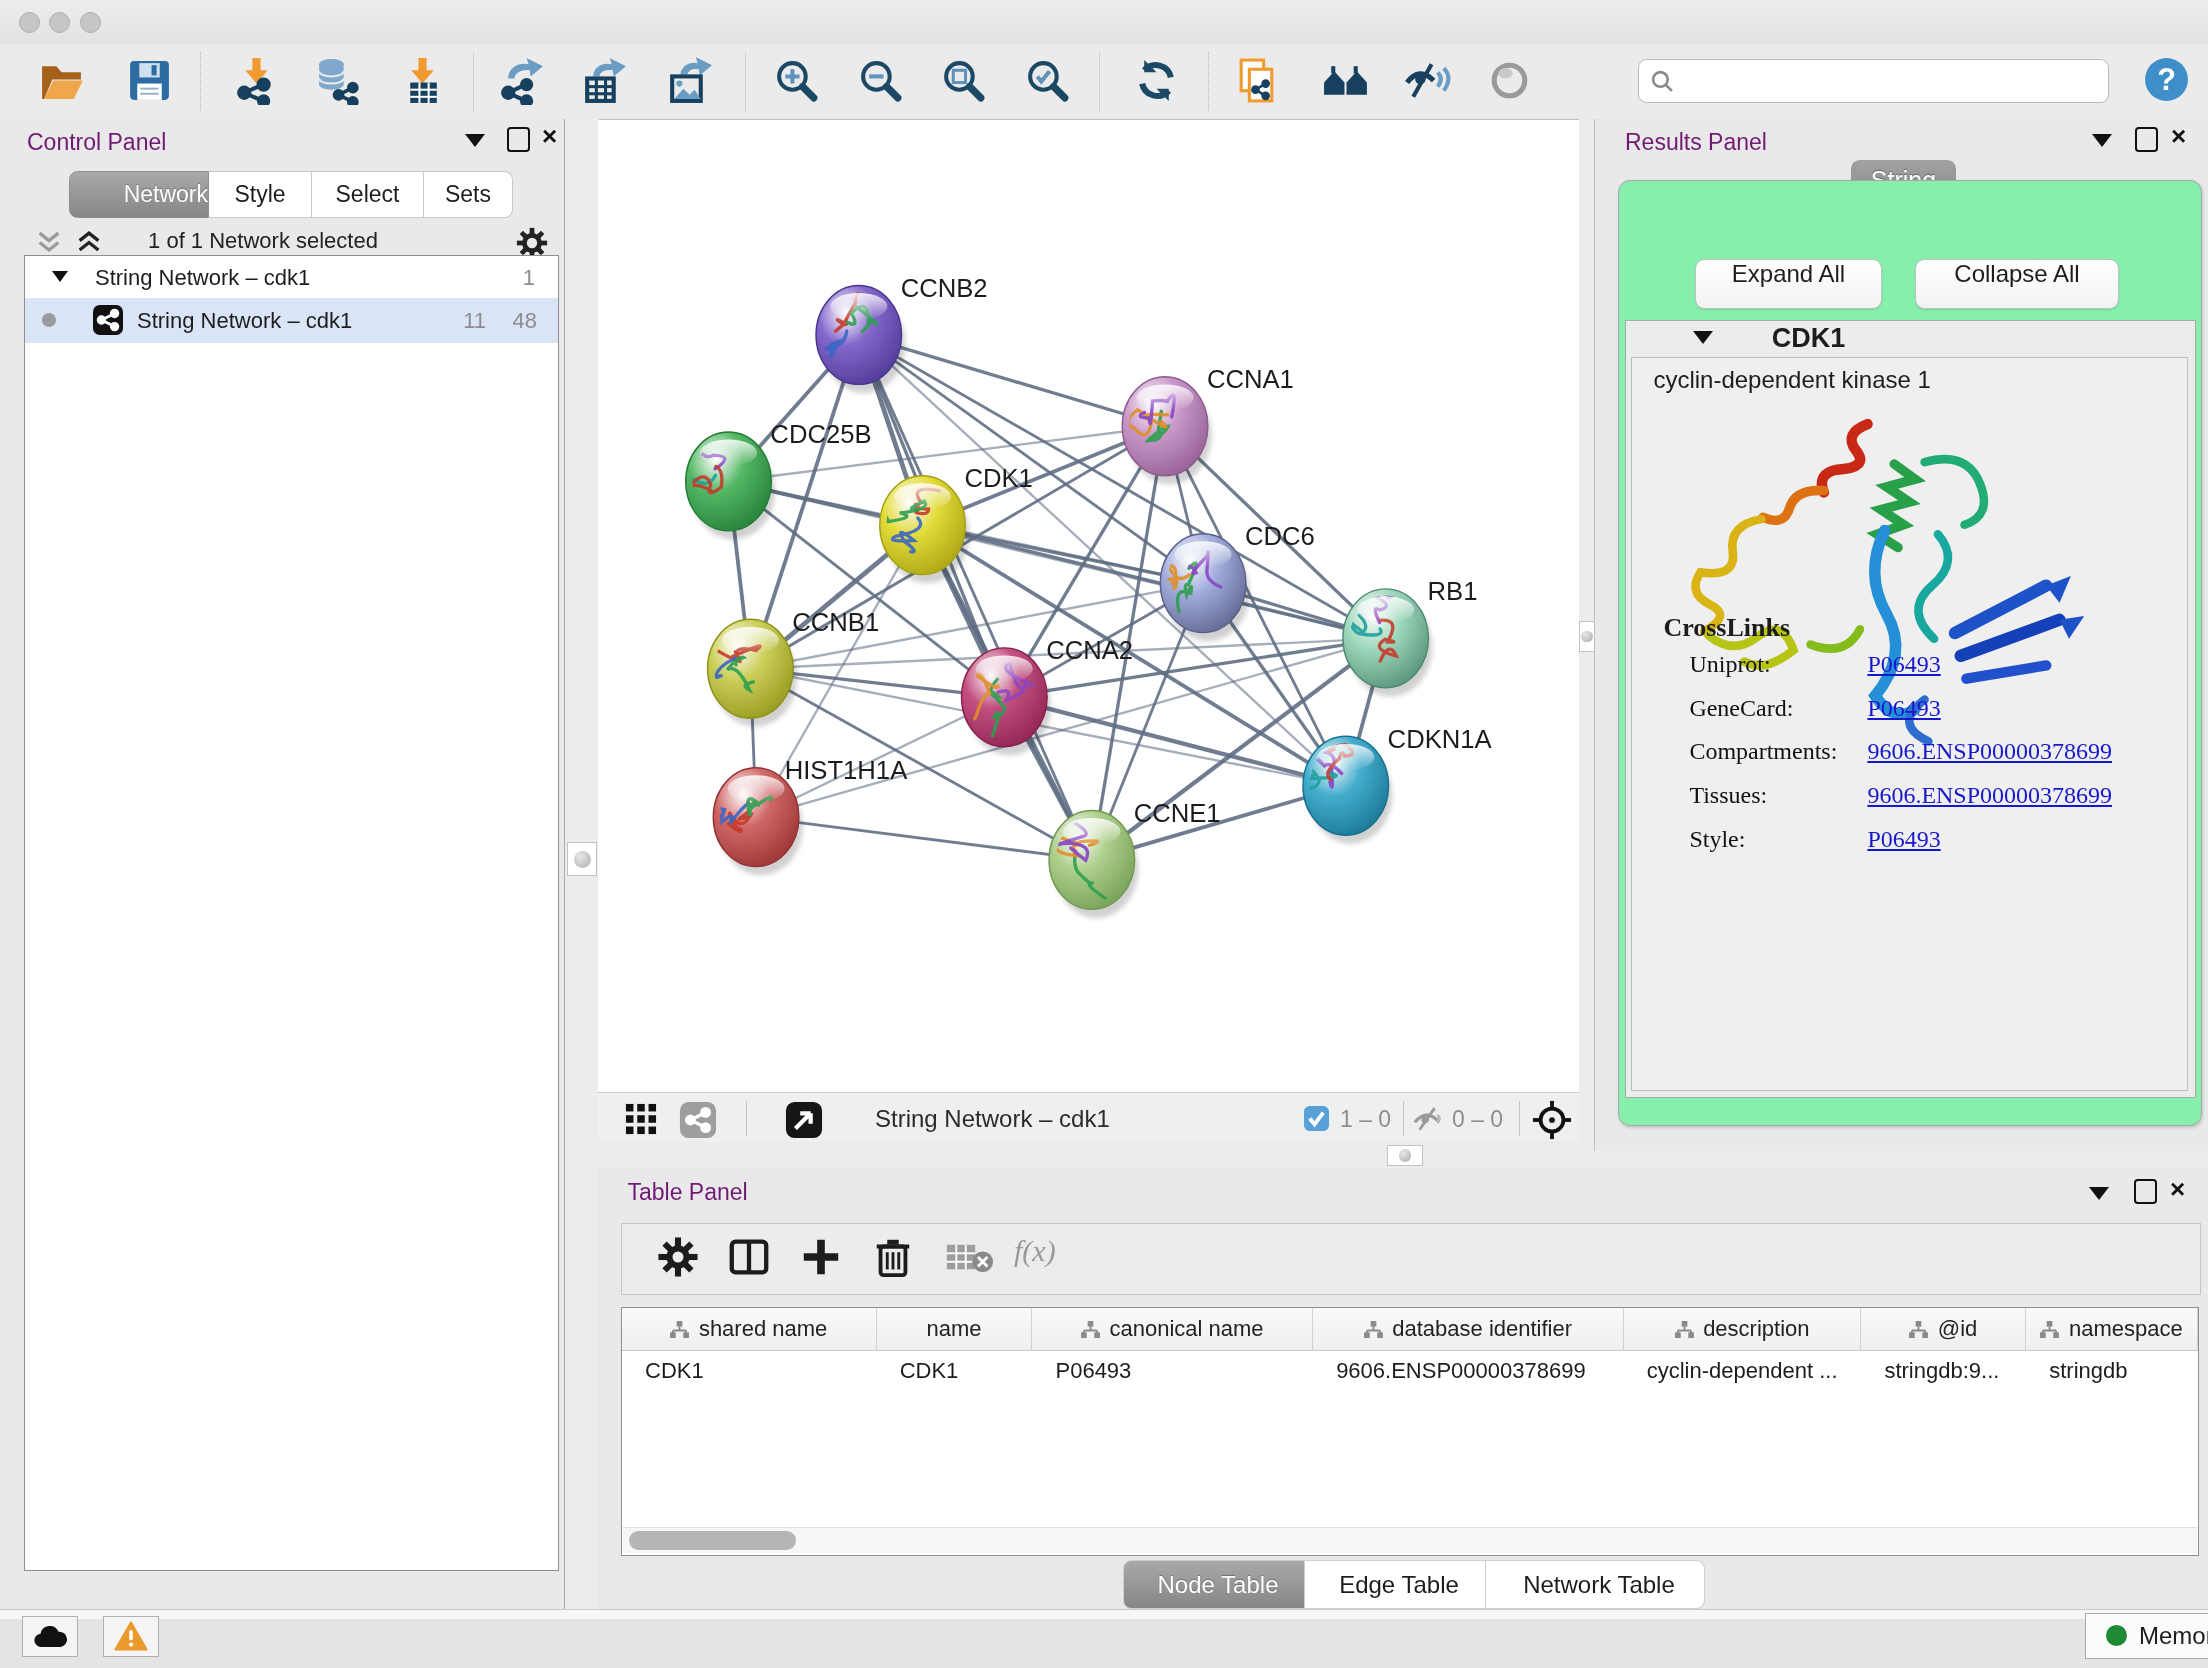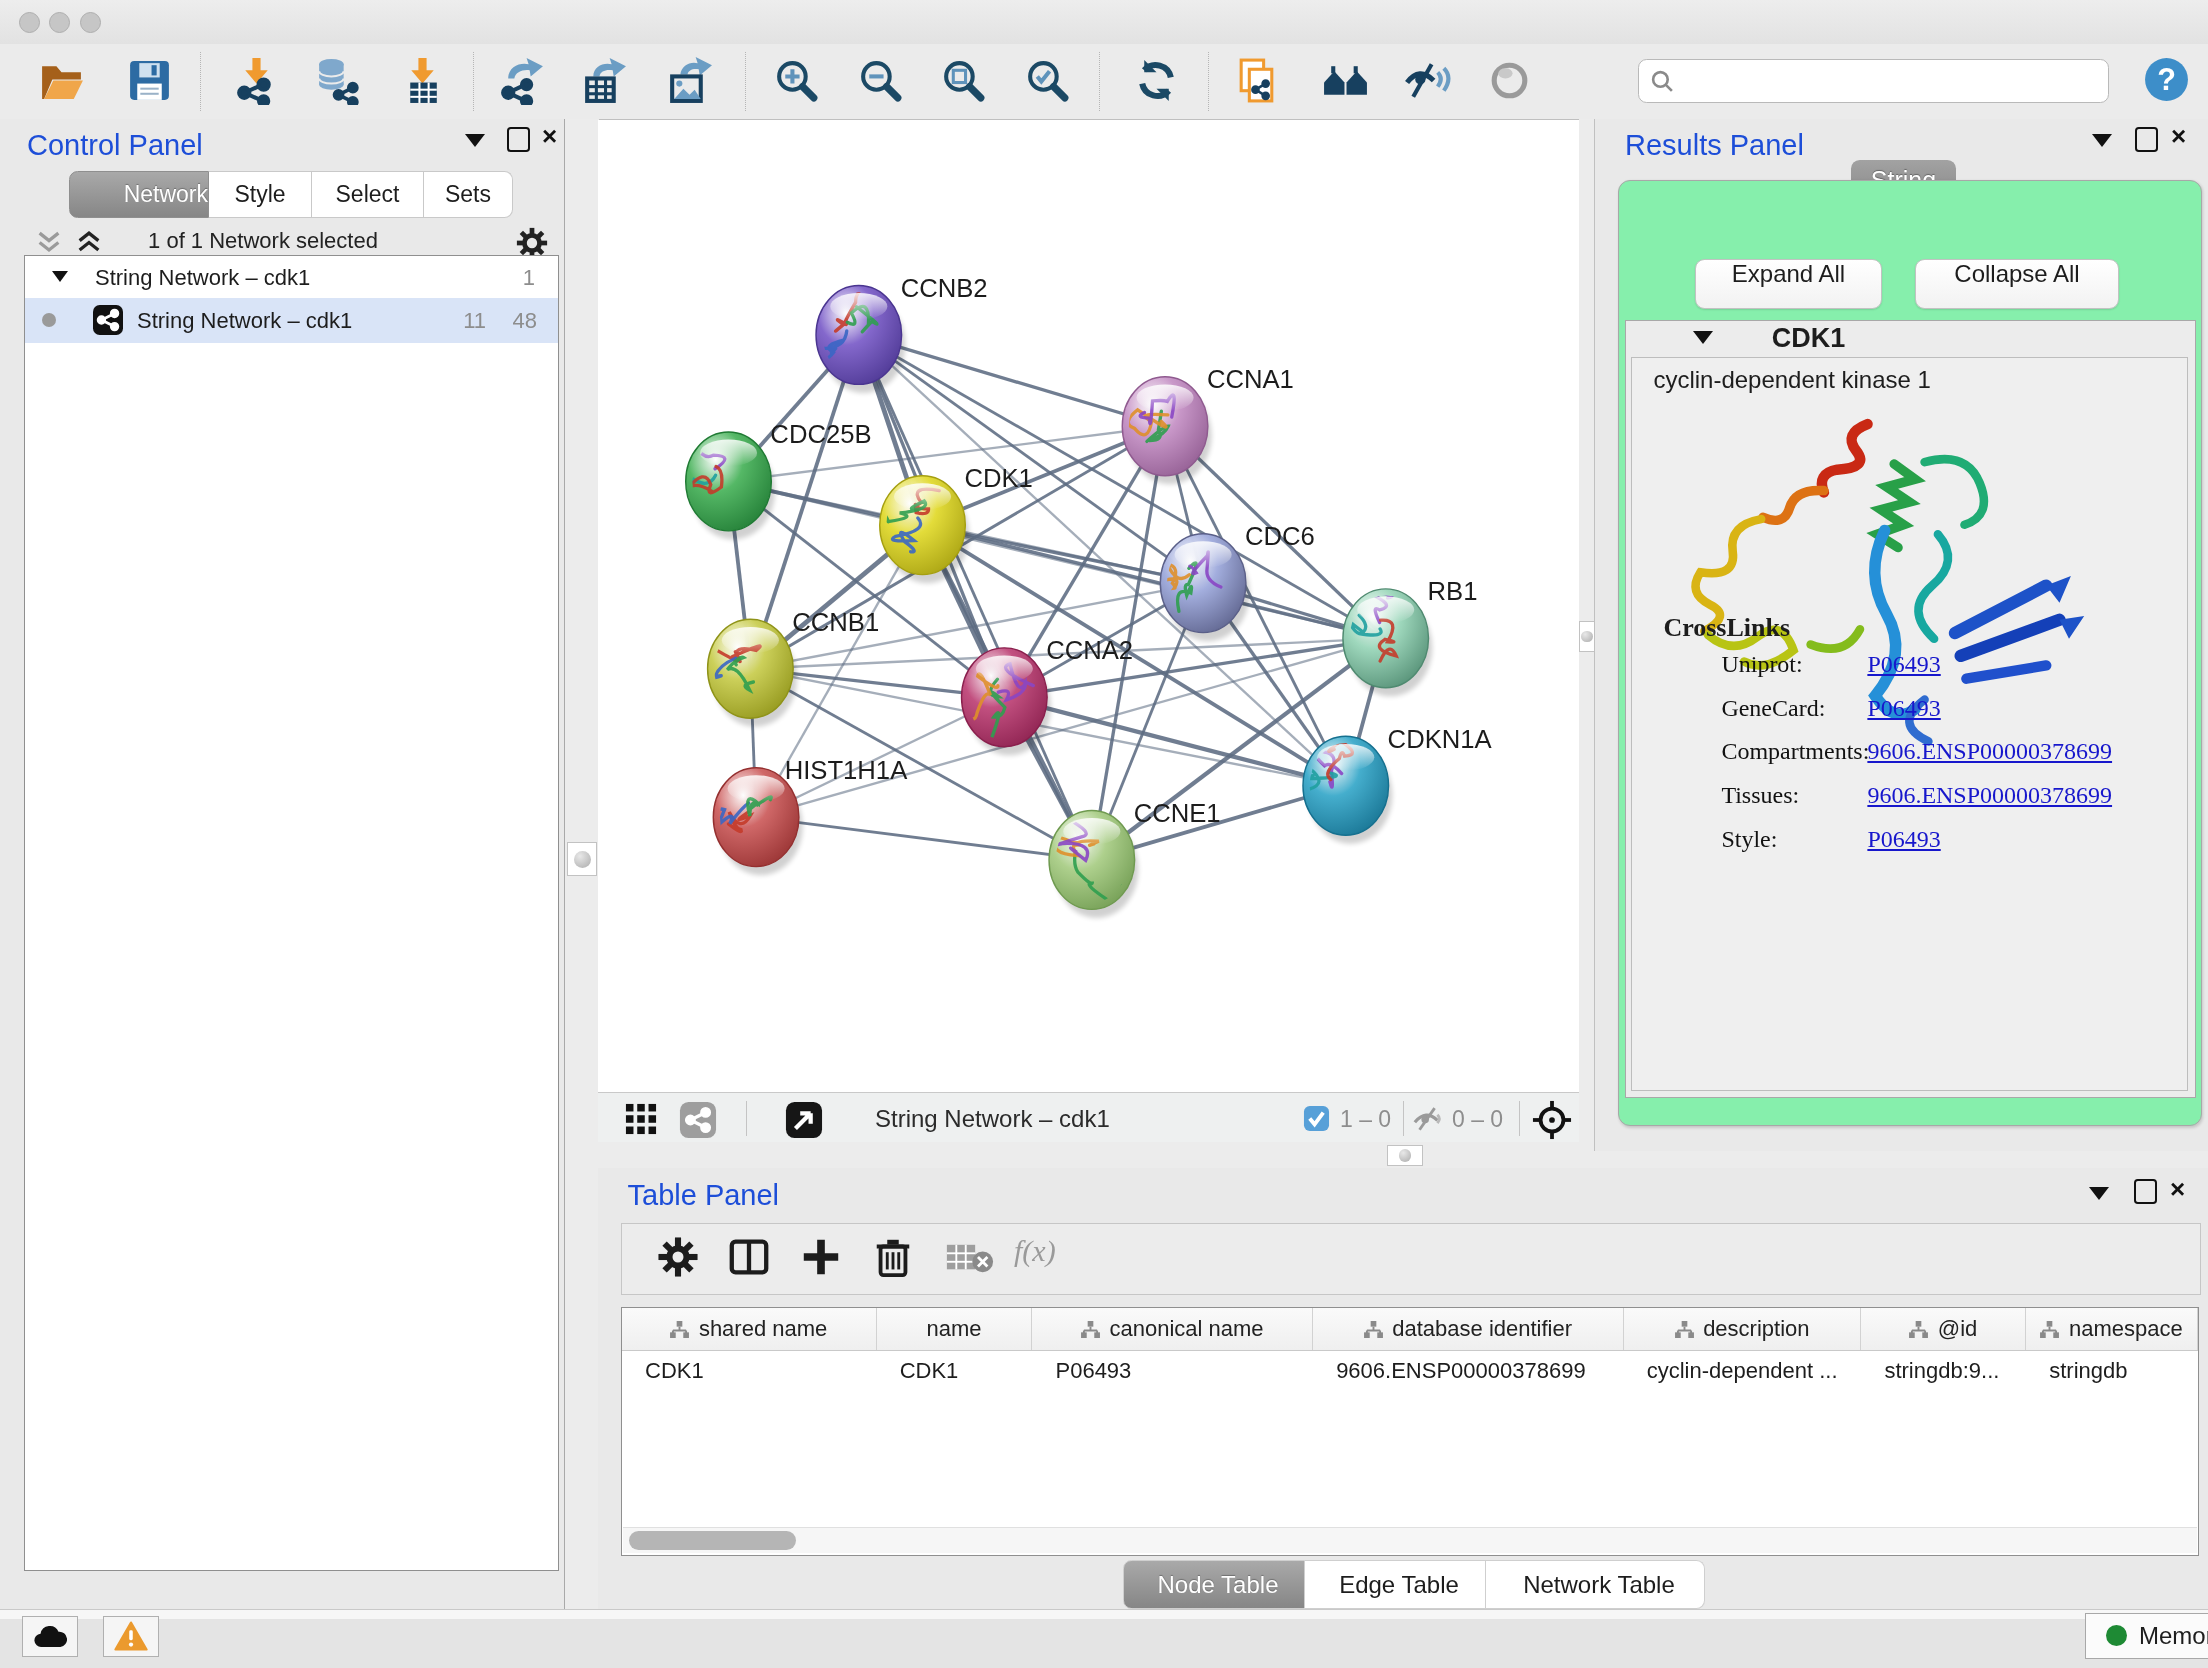--- a/index.html
+++ b/index.html
@@ -15,21 +15,21 @@
   .toolbar{position:absolute;left:0;top:44px;width:2208px;height:75px;background:#ebebeb;
            border-bottom:1px solid #bfbfbf;}
   .tbicon{position:absolute;top:12.4px;width:49px;height:49px;cursor:pointer;}
   .tbsep{position:absolute;top:7.6px;width:0;height:59px;border-left:1.9px dotted #b5b5b5;}
   .searchbox{position:absolute;left:1638px;top:15px;width:469px;height:42px;background:#fff;
              border:1px solid #b9b9b9;border-radius:8.6px;}
   .searchbox svg{position:absolute;left:11.4px;top:8.6px;}
   .searchbox input{position:absolute;left:44px;top:2.9px;width:409px;height:32px;border:none;outline:none;
                    font-size:23px;font-family:"Liberation Sans",sans-serif;background:transparent;}
   
-  .ptitle{position:absolute;font-size:29px;color:#1d4ed8;text-align:center;}
+  .ptitle{position:absolute;font-size:23px;color:#701a75;text-align:center;}
   .pc{position:absolute;cursor:pointer;}
   .pc-tri{width:0;height:0;border-left:10.5px solid transparent;border-right:10.5px solid transparent;
           border-top:13.3px solid #111;}
   .pc-sq{width:19px;height:21px;border:2.9px solid #111;border-radius:3.8px;}
   .pc-x{font-size:26px;font-weight:bold;color:#111;line-height:21px;}
   
   .control-panel{position:absolute;left:0;top:119px;width:564px;height:1490px;background:#e9e9e9;}
   .tabgroup{position:absolute;display:flex;}
   .tab{height:45px;line-height:45px;text-align:center;font-size:23px;background:#fff;
        border:1px solid #c9c9c9;border-left:none;cursor:pointer;}
@@ -69,21 +69,21 @@
   .rbtn{position:absolute;top:78px;height:48px;background:linear-gradient(#ffffff,#f2f2f2);
         border:1px solid #c2c2c2;border-radius:9.5px;font-size:24px;text-align:center;cursor:pointer;
         box-shadow:0 1px 1.9px rgba(0,0,0,.12);}
   .entrybox{position:absolute;left:5.7px;top:139px;width:569px;height:776px;background:#ececec;border:1px solid #a8a8a8;}
   .entryhdr{position:absolute;left:0;top:0;width:100%;height:34px;}
   .gene{position:absolute;left:146px;top:1.9px;font-size:27px;font-weight:bold;}
   .innerbox{position:absolute;left:5.7px;top:36px;width:555px;height:732px;background:#efefef;border:1px solid #bdbdbd;}
   .desc{position:absolute;left:21px;top:7.6px;font-size:24px;}
   .xheading{position:absolute;left:34px;font-size:26px;font-weight:bold;font-family:"Liberation Serif",serif;}
   .xrow{position:absolute;left:57px;width:495px;height:44px;font-family:"Liberation Serif",serif;font-size:24px;}
-  .xrow .xlabel{position:absolute;left:0;color:#111;margin-left:32px;}
+  .xrow .xlabel{position:absolute;left:0;color:#111;}
   .xrow a{position:absolute;left:178px;color:#1717cc;text-decoration:underline;cursor:pointer;white-space:nowrap;}
   
   .tablepanel{position:absolute;left:598px;top:1168px;width:1610px;height:441px;background:#e9e9e9;}
   .ttoolbar{position:absolute;left:23px;top:55px;width:1578px;height:70px;background:#ececec;
             border:1px solid #c6c6c6;border-radius:0;}
   .ttool{position:absolute;top:11.4px;cursor:pointer;}
   .fx{font-family:"Liberation Serif",serif;font-style:italic;font-size:30px;color:#9a9a9a;}
   .dtable{position:absolute;left:23px;top:139px;width:1578px;height:249px;background:#fff;
           border:1px solid #8f8f8f;box-sizing:border-box;}
   .thead{position:absolute;left:0;top:0;width:100%;height:42px;display:flex;

